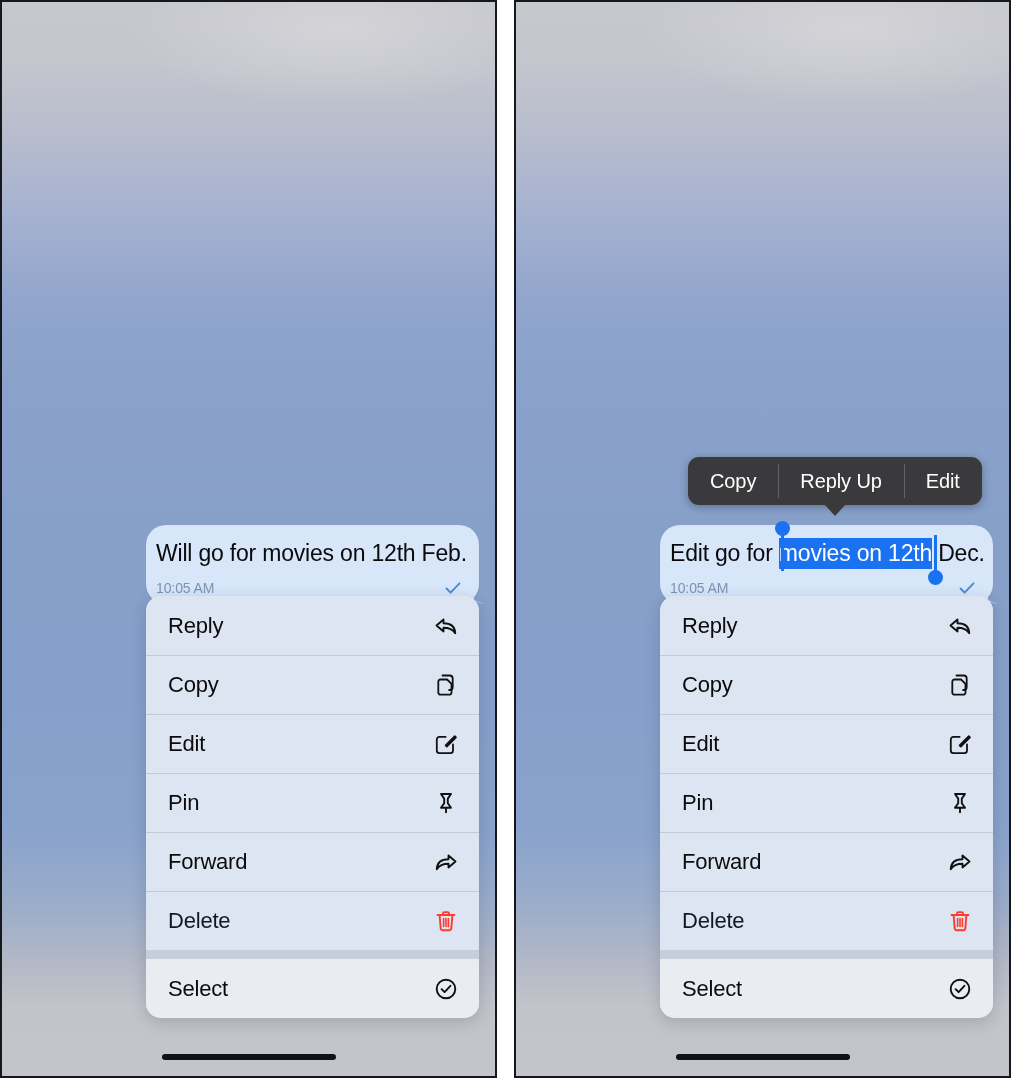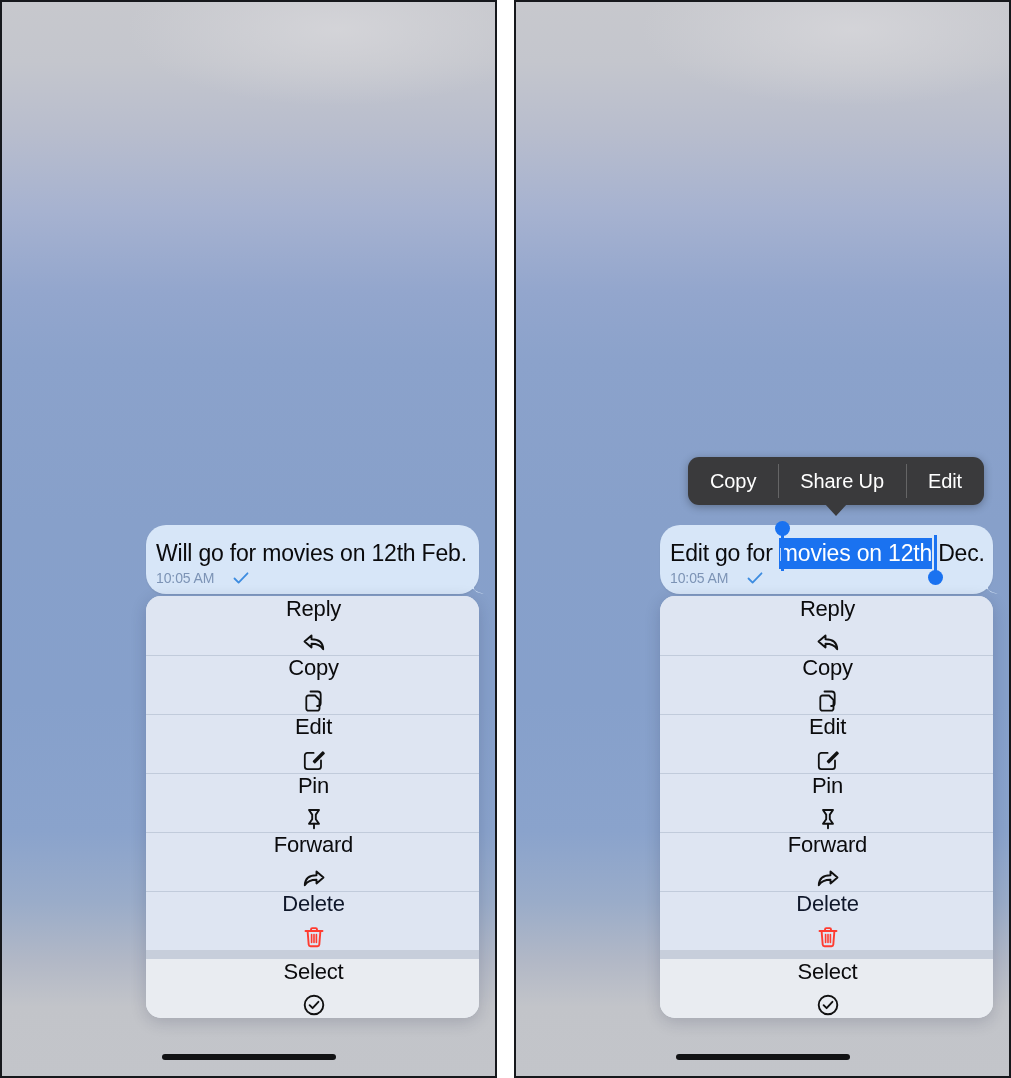--- a/index.html
+++ b/index.html
@@ -87,23 +87,23 @@
   .bubble-text {
     font-size: 23px;
     line-height: 30px;
     color: #0a0a0c;
     letter-spacing: -0.2px;
     white-space: nowrap;
   }
   .bubble-meta {
     display: flex;
     align-items: center;
-    justify-content: flex-start;
+    justify-content: space-between;
     gap: 19px;
-    margin-top: 2px;
+    margin-top: 12px;
   }
   .bubble-time {
     font-size: 14px;
     color: #7c93b5;
     letter-spacing: -0.1px;
   }
   .tick {
     width: 16px; height: 14px;
     display: inline-block;
   }
@@ -142,21 +142,20 @@
   .ctx-gap { height: 9px; background: rgba(176,185,200,0.55); }
 
   .ctx-item {
     position: relative;
     height: 59px;
     display: flex;
     align-items: center;
     justify-content: space-between;
     padding: 0 20px 0 22px;
     box-sizing: border-box;
-    flex-direction: column;
   }
   .ctx-item + .ctx-item::before {
     content: "";
     position: absolute;
     left: 0; right: 0; top: 0;
     height: 1px;
     background: rgba(120,135,160,0.28);
   }
   .ctx-label {
     font-size: 22px;
@@ -325,21 +324,21 @@
     </div>
 
     <div class="home-indicator"></div>
   </div>
 
   <div class="phone right">
     <div class="wallpaper"></div>
 
     <div class="callout" style="top:455px; left:172px;">
       <div class="callout-btn">Copy</div>
-      <div class="callout-btn">Share Up</div>
+      <div class="callout-btn">Reply Up</div>
       <div class="callout-btn">Edit</div>
       <div class="callout-arrow"></div>
     </div>
 
     <div class="bubble-wrap" style="top:523px; left:0; right:0;">
       <div class="bubble" style="margin-left:144px; width:333px;">
         <div class="bubble-text"><span>Edit go for </span><span class="sel">movies on 12th</span><span> Dec.</span></div>
         <div class="bubble-meta">
           <span class="bubble-time">10:05 AM</span>
           <span class="tick">

